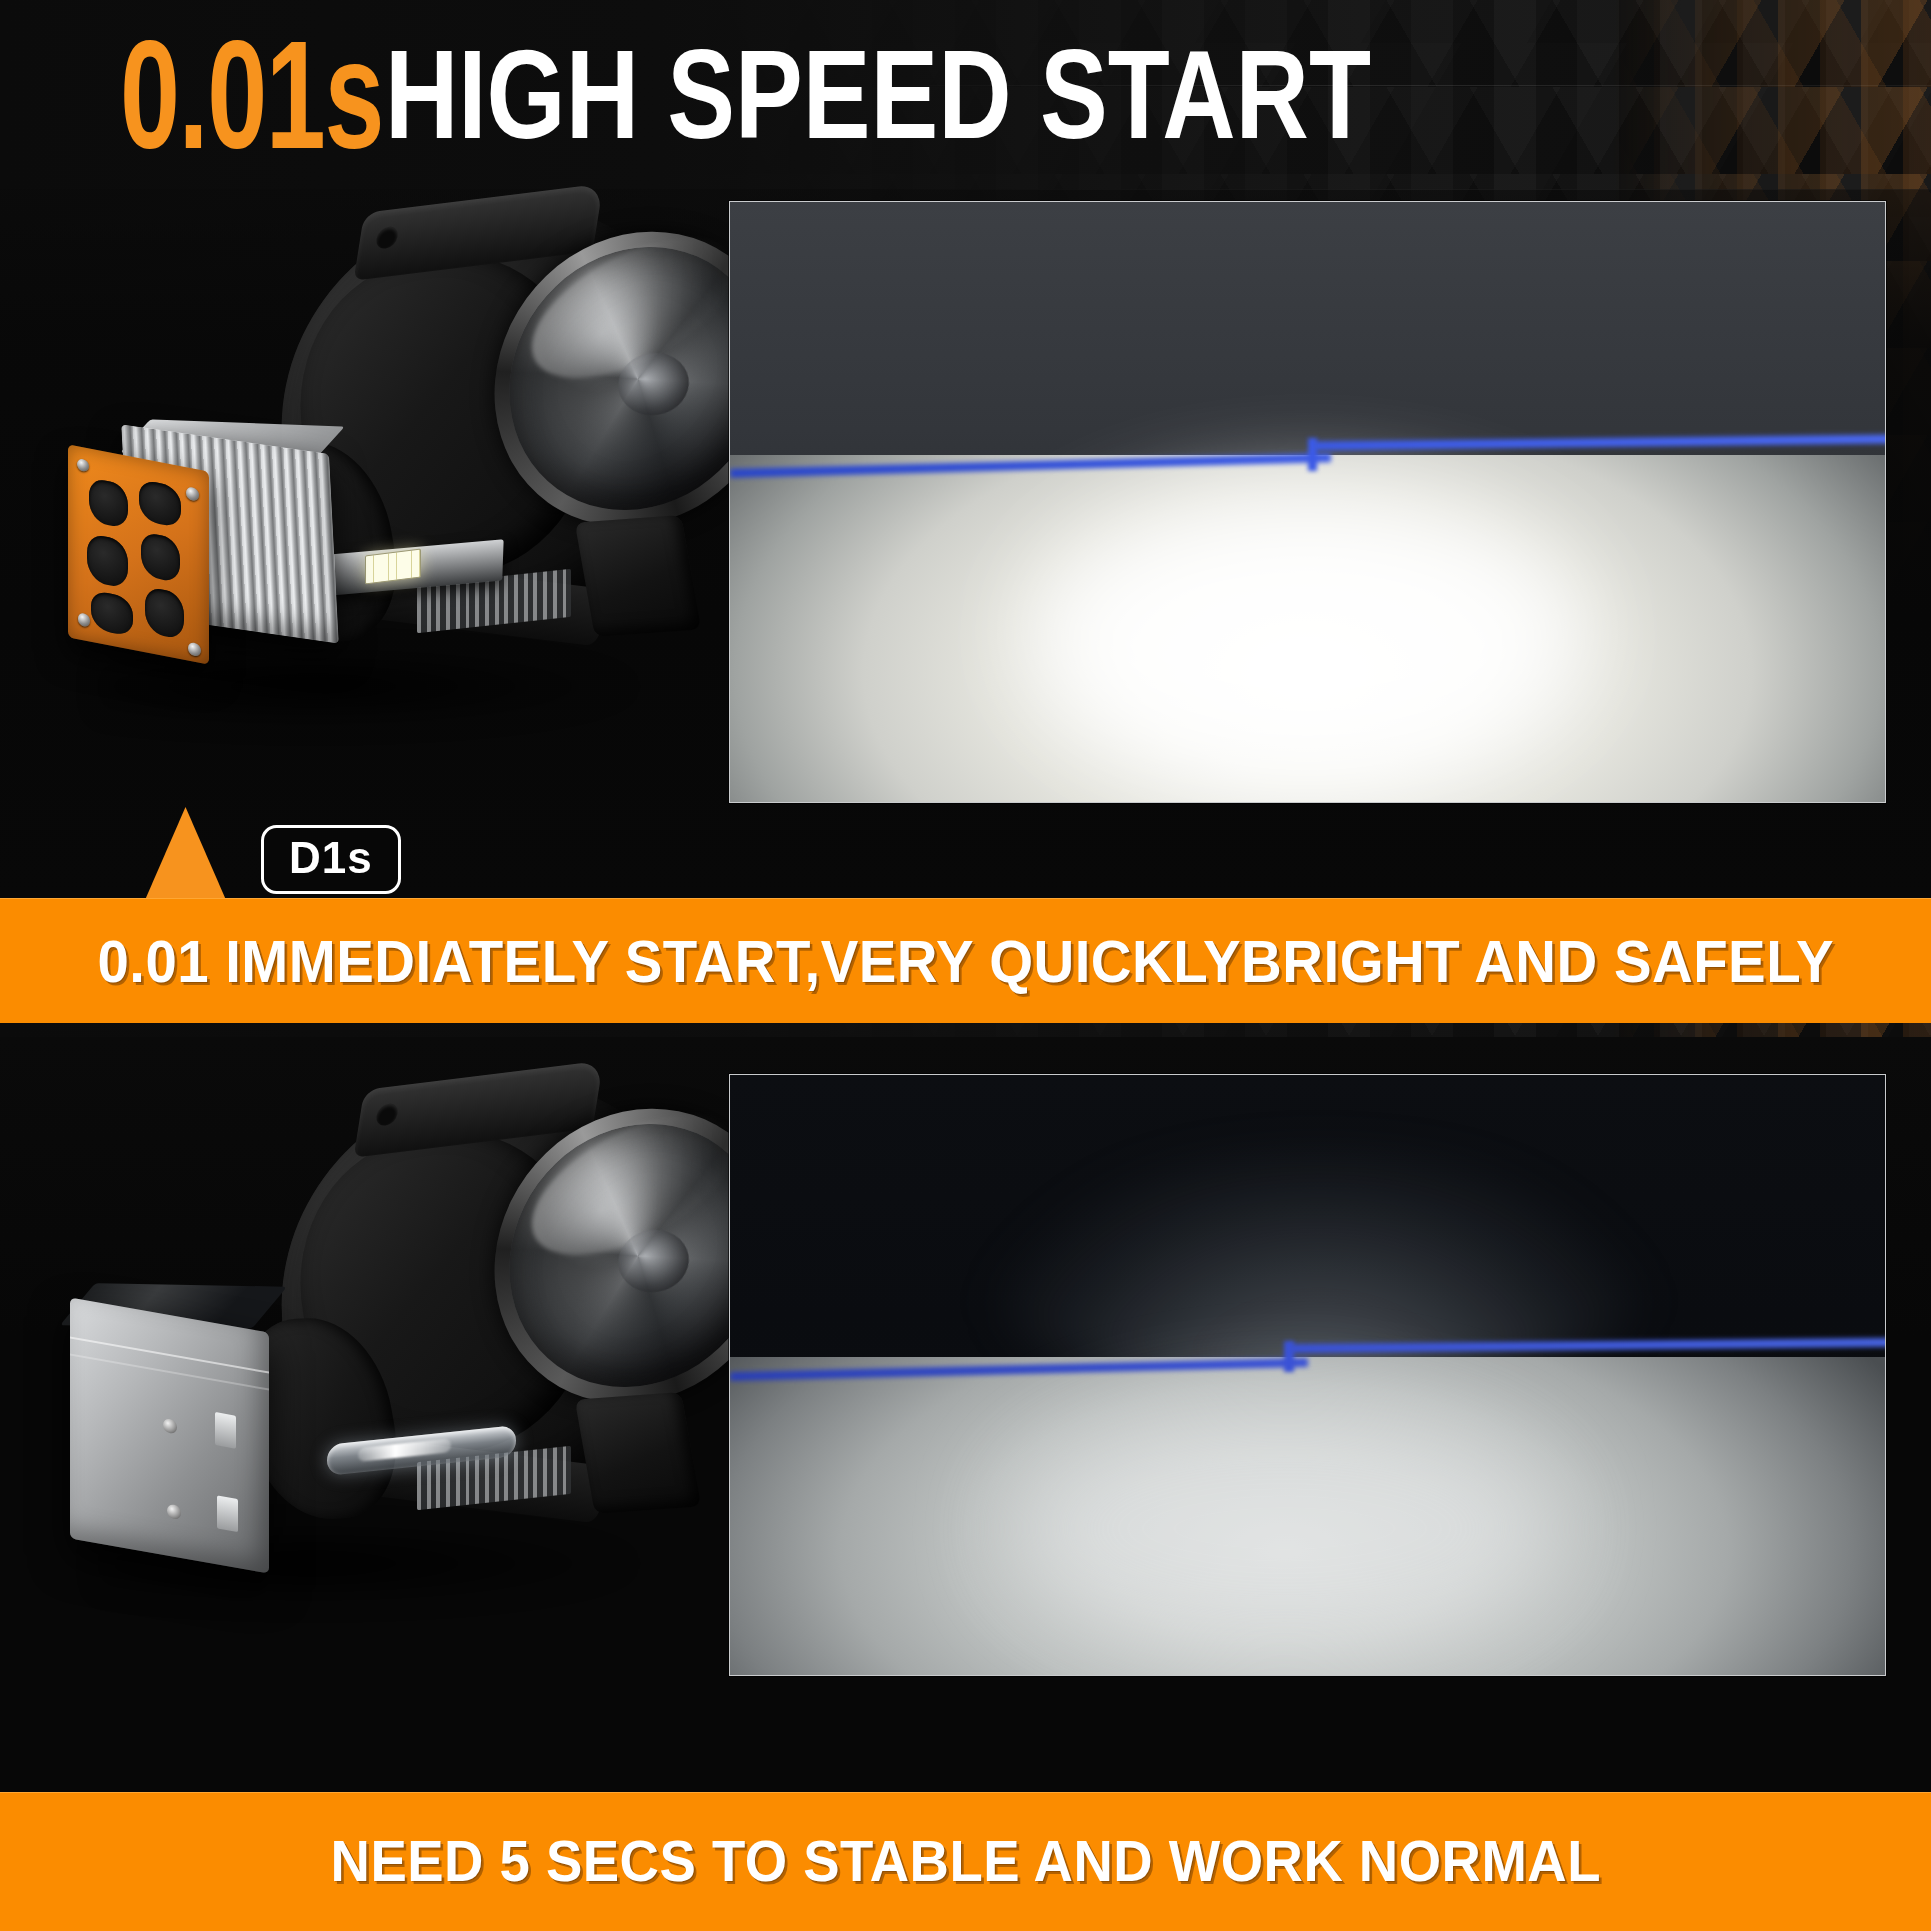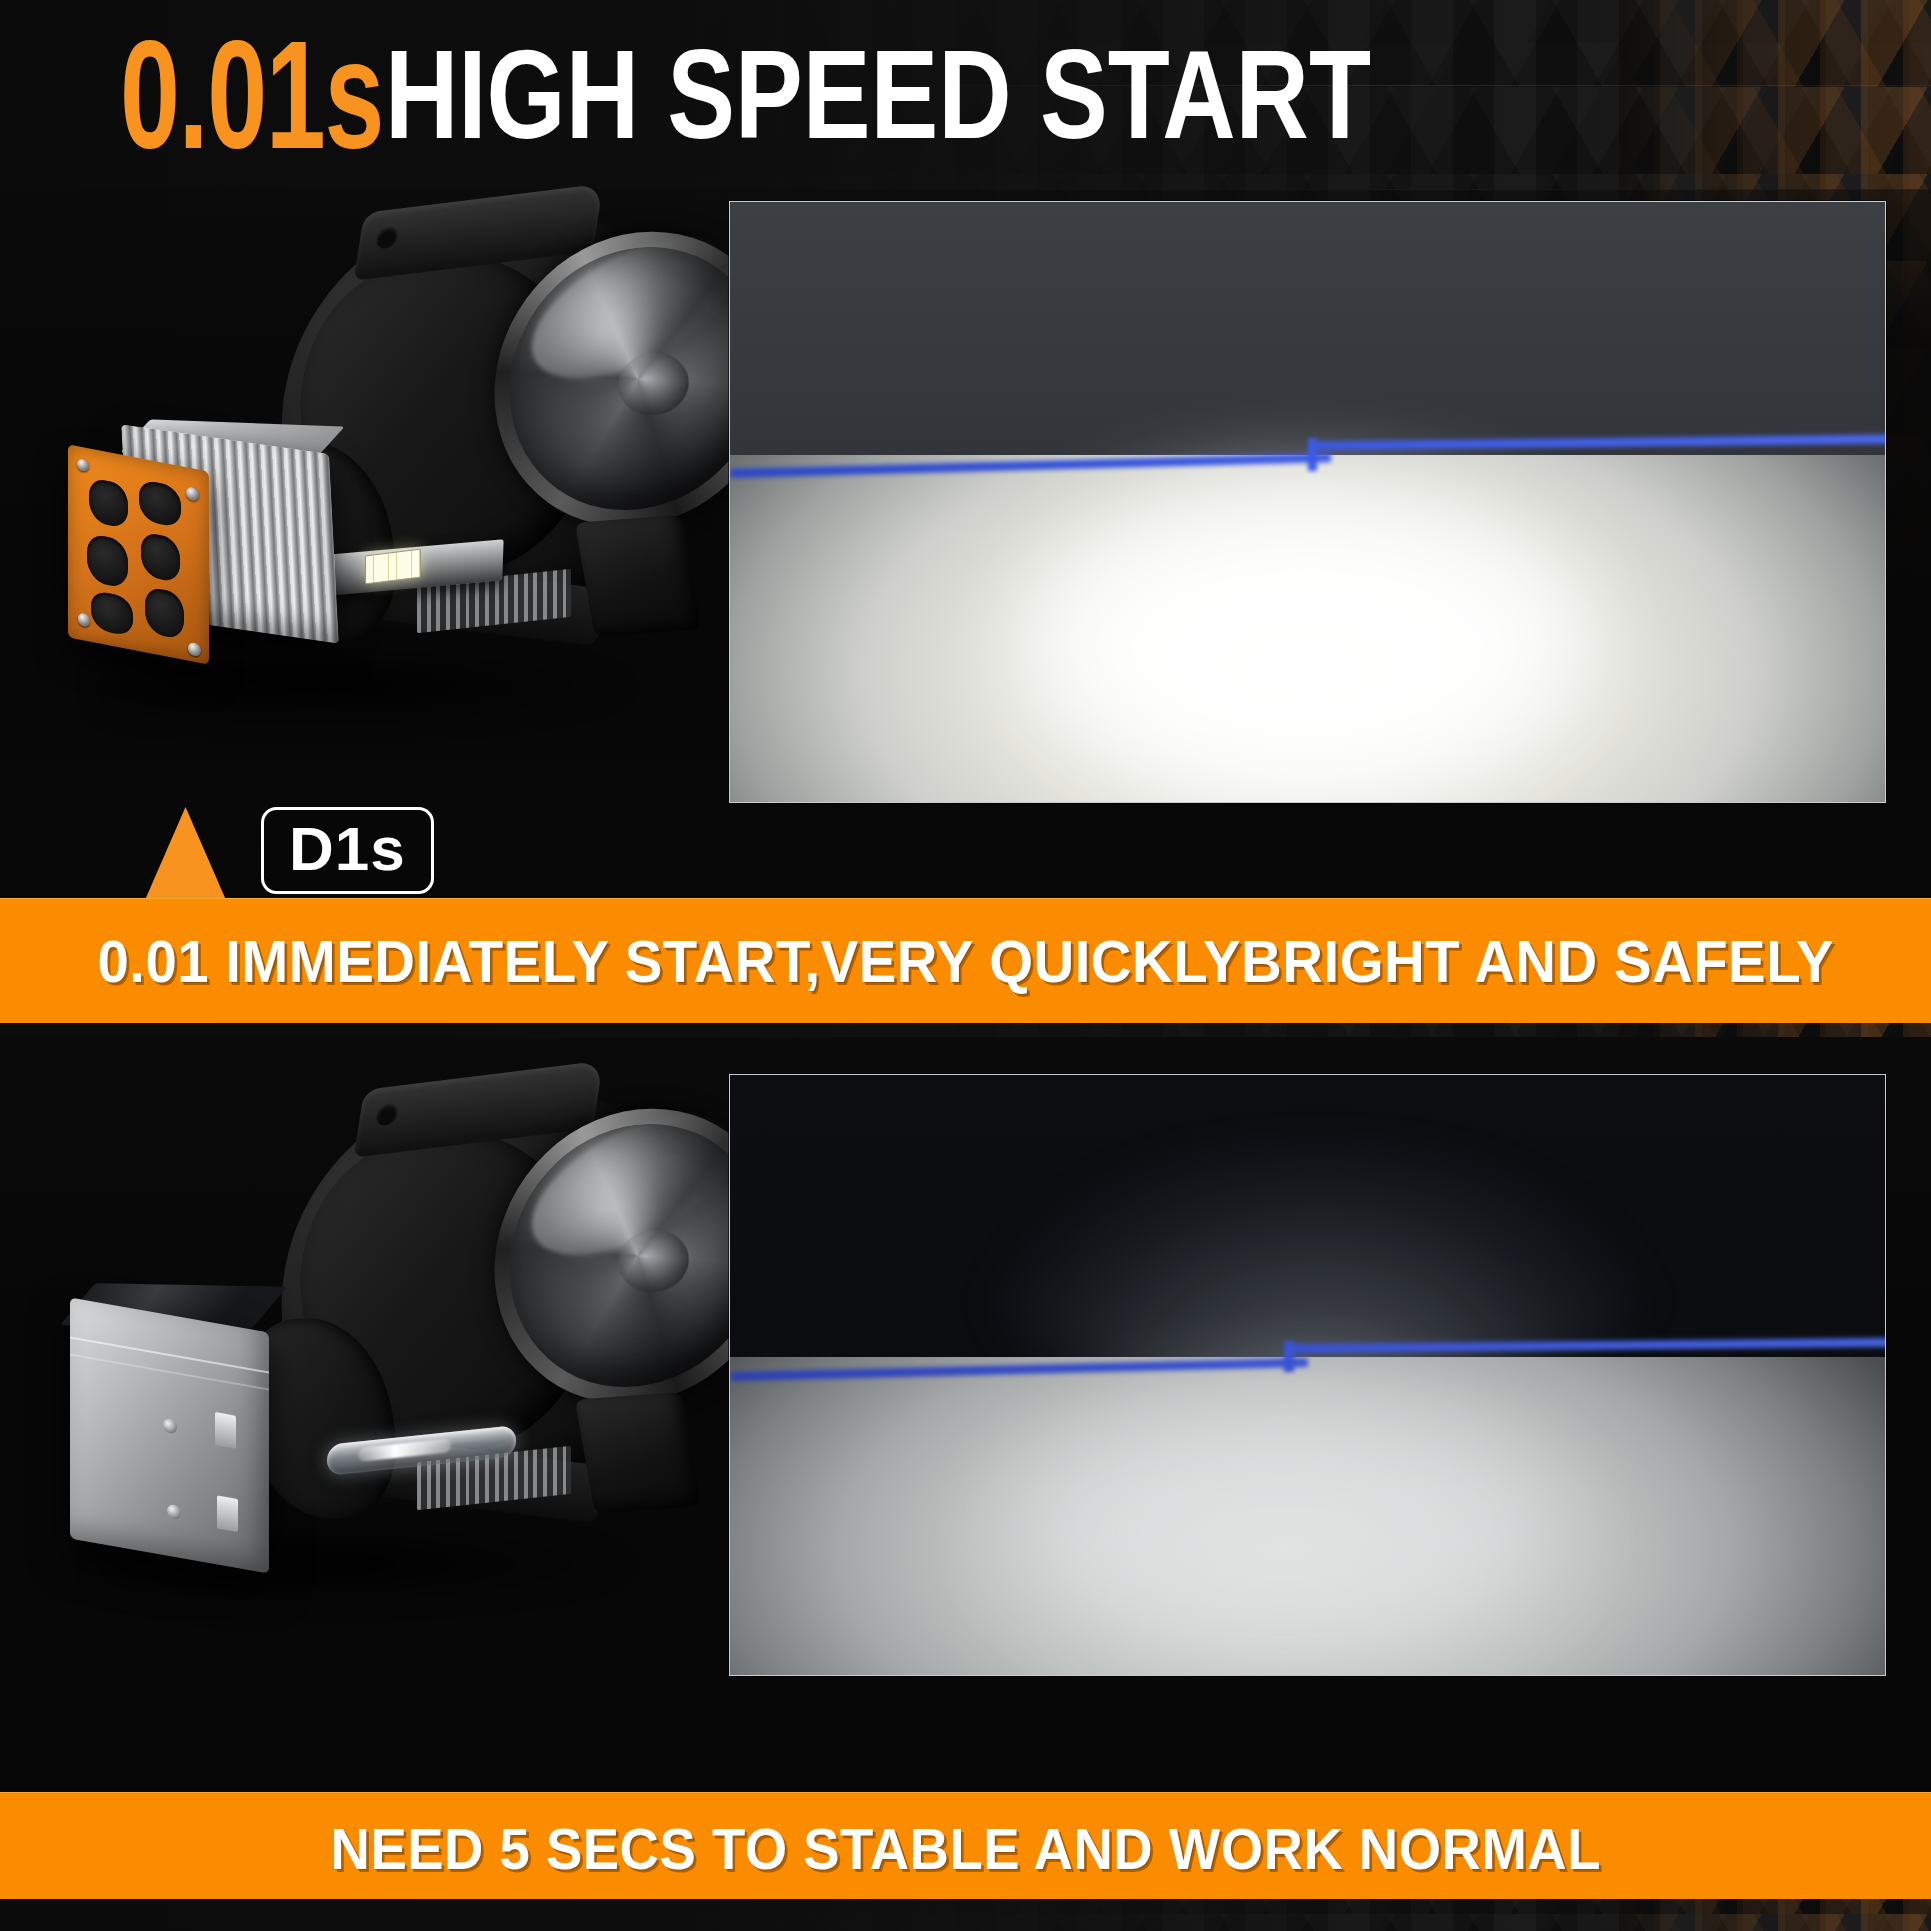--- a/index.html
+++ b/index.html
@@ -285,33 +285,33 @@
   .pointer {
     width:81px; height:93px;
     background:#F7931E;
     clip-path:polygon(50% 0%, 100% 100%, 0% 100%);
   }
   .badge {
     margin-left:35px; margin-bottom:5.8px;
     border:3.9px solid #ffffff; border-radius:15.4px;
     padding:7.7px 25px 11.6px;
     background:rgba(8,8,8,.55);
-    color:#ffffff; font-size:62px; font-weight:bold; line-height:1;
+    color:#ffffff; font-size:44px; font-weight:bold; line-height:1;
     letter-spacing:1px;
   }
 
   
   .banner {
     position:absolute; left:0; width:1931px; z-index:10;
     background:#FB8C00;
     display:flex; align-items:center; justify-content:center;
     border-top:1px solid #ffa733;
   }
   .banner-top    { top:898px; height:125px; }
-  .banner-bottom { top:1792px; height:107px; align-items:flex-start; padding-top:22px; }
+  .banner-bottom { top:1792px; height:139px; align-items:flex-start; padding-top:34px; }
   .banner-text {
     color:#ffffff; font-weight:bold; font-size:60px; white-space:nowrap;
     transform:scaleX(.94); letter-spacing:0.5px;
     text-shadow: 2.9px 2.9px 0 rgba(60,30,0,.38), 1px 1px 0 rgba(90,45,0,.30);
   }
   .banner-bottom .banner-text { font-size:58px; }
 </style>
 </head>
 <body>
 

